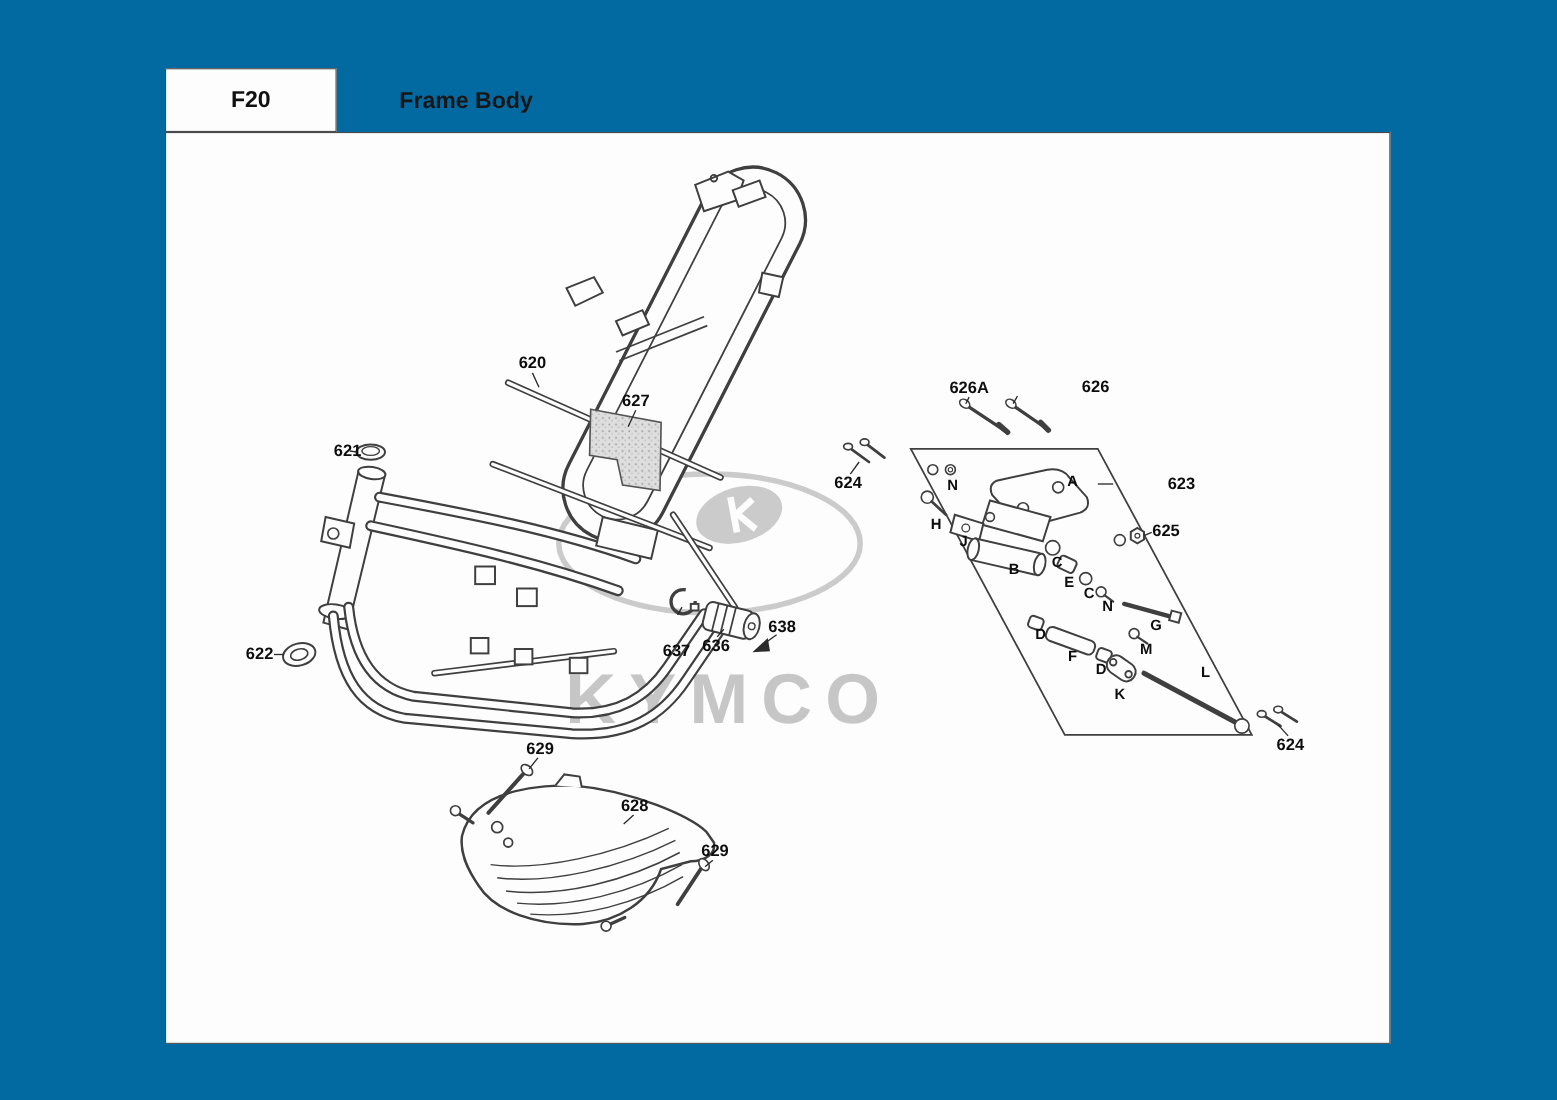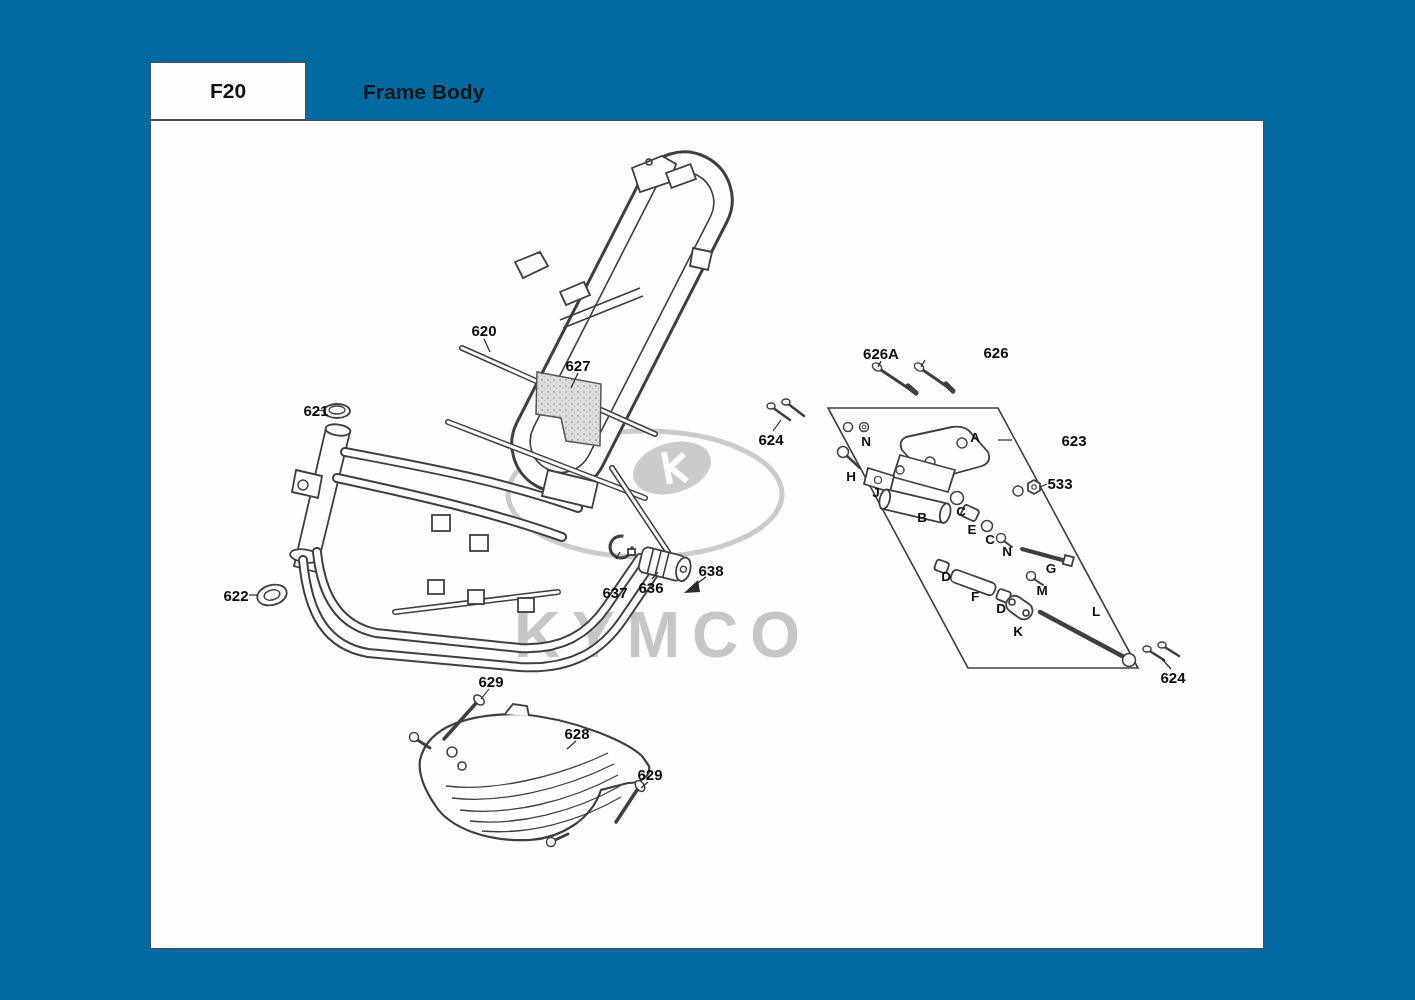--- a/index.html
+++ b/index.html
@@ -282,21 +282,21 @@
 
   <div class="callout-layer">
       <div class="callout" style="left: 484px; top: 330px;">620</div>
       <div class="callout" style="left: 578px; top: 365px;">627</div>
       <div class="callout" style="left: 303px; top: 410px; margin-left: 13px;">621</div>
       <div class="callout" style="left: 236px; top: 595px;">622</div>
       <div class="callout" style="left: 771px; top: 439px;">624</div>
       <div class="callout" style="left: 881px; top: 353px;">626A</div>
       <div class="callout" style="left: 952px; top: 352px; margin-left: 44px;">626</div>
       <div class="callout" style="left: 1074px; top: 440px;">623</div>
-      <div class="callout" style="left: 1060px; top: 483px;">533</div>
+      <div class="callout" style="left: 1060px; top: 483px;">625</div>
       <div class="callout" style="left: 615px; top: 592px;">637</div>
       <div class="callout" style="left: 651px; top: 587px;">636</div>
       <div class="callout" style="left: 711px; top: 570px;">638</div>
       <div class="callout" style="left: 491px; top: 681px;">629</div>
       <div class="callout" style="left: 577px; top: 733px;">628</div>
       <div class="callout" style="left: 650px; top: 774px;">629</div>
       <div class="callout" style="left: 1173px; top: 677px;">624</div>
       <div class="callout ref" style="left: 866px; top: 441px;">N</div>
       <div class="callout ref" style="left: 851px; top: 476px;">H</div>
       <div class="callout ref" style="left: 876px; top: 492px;">J</div>

